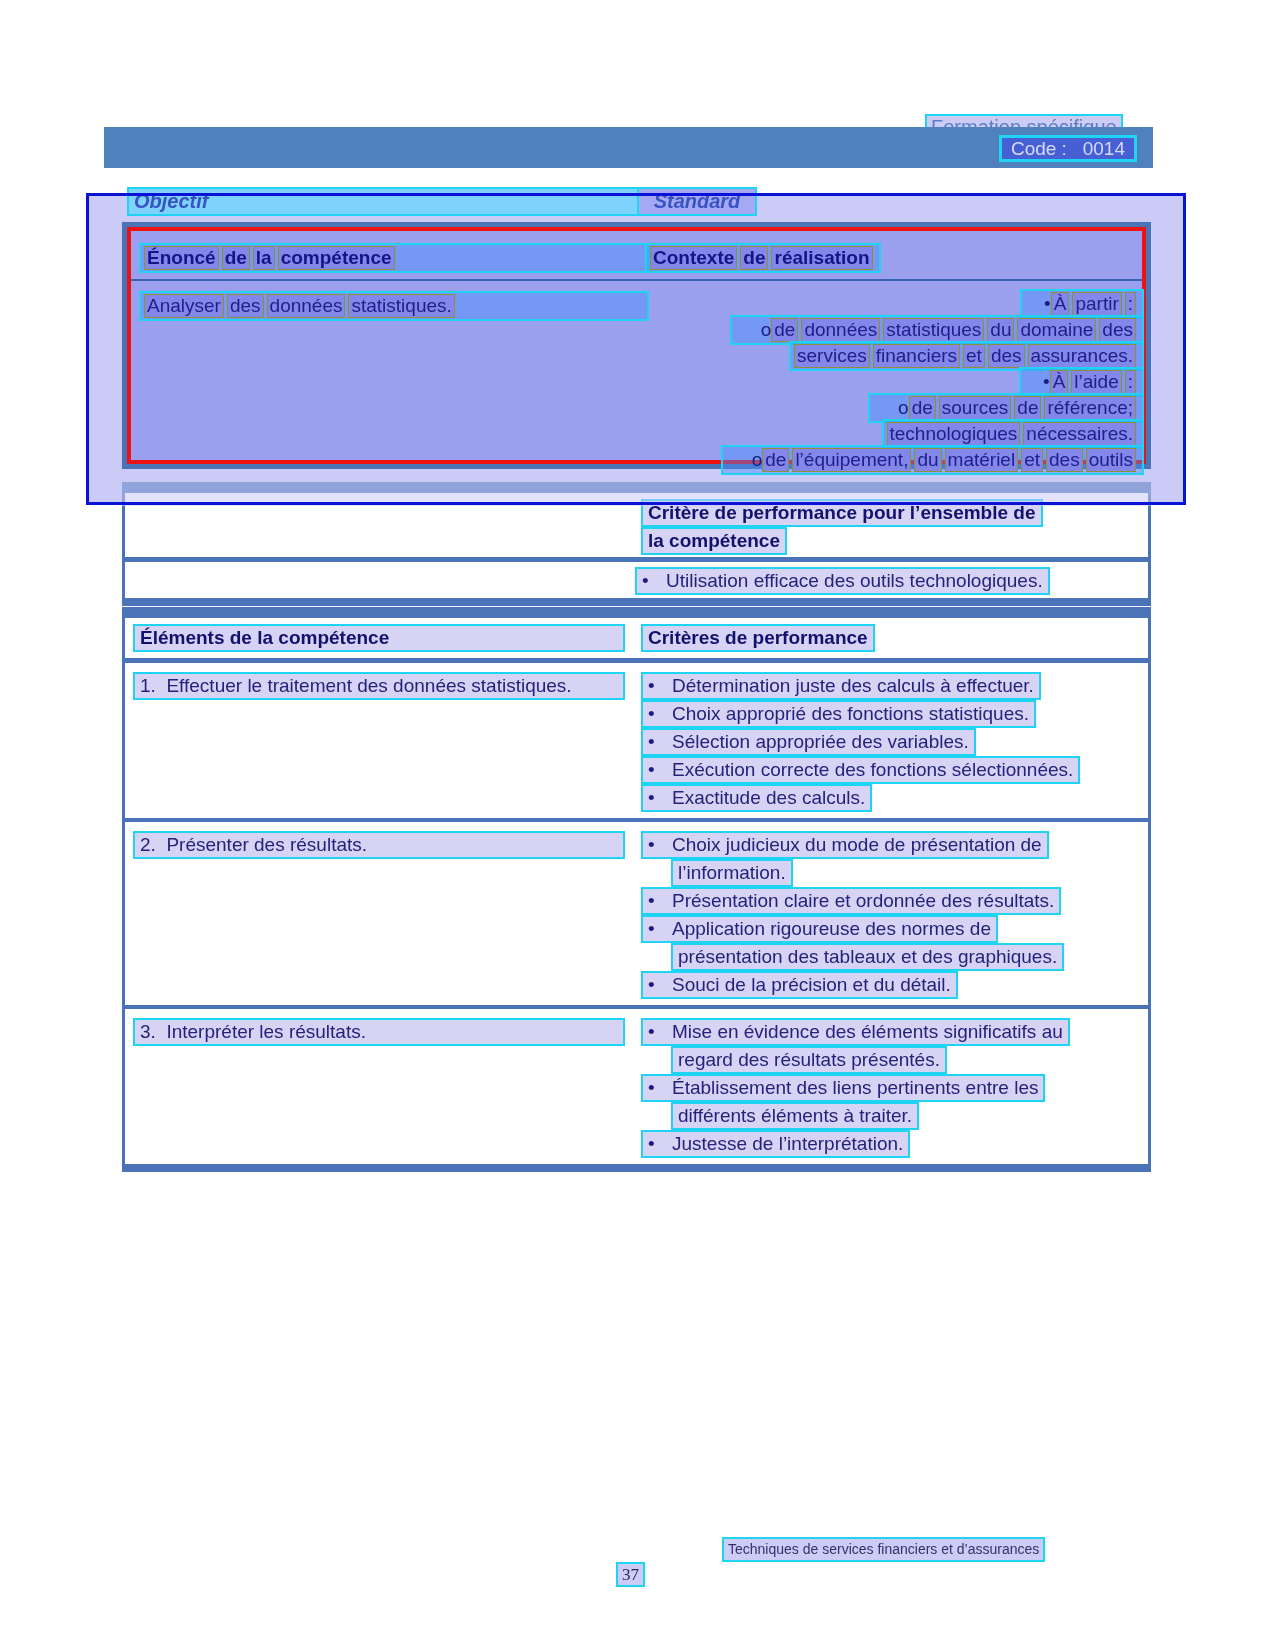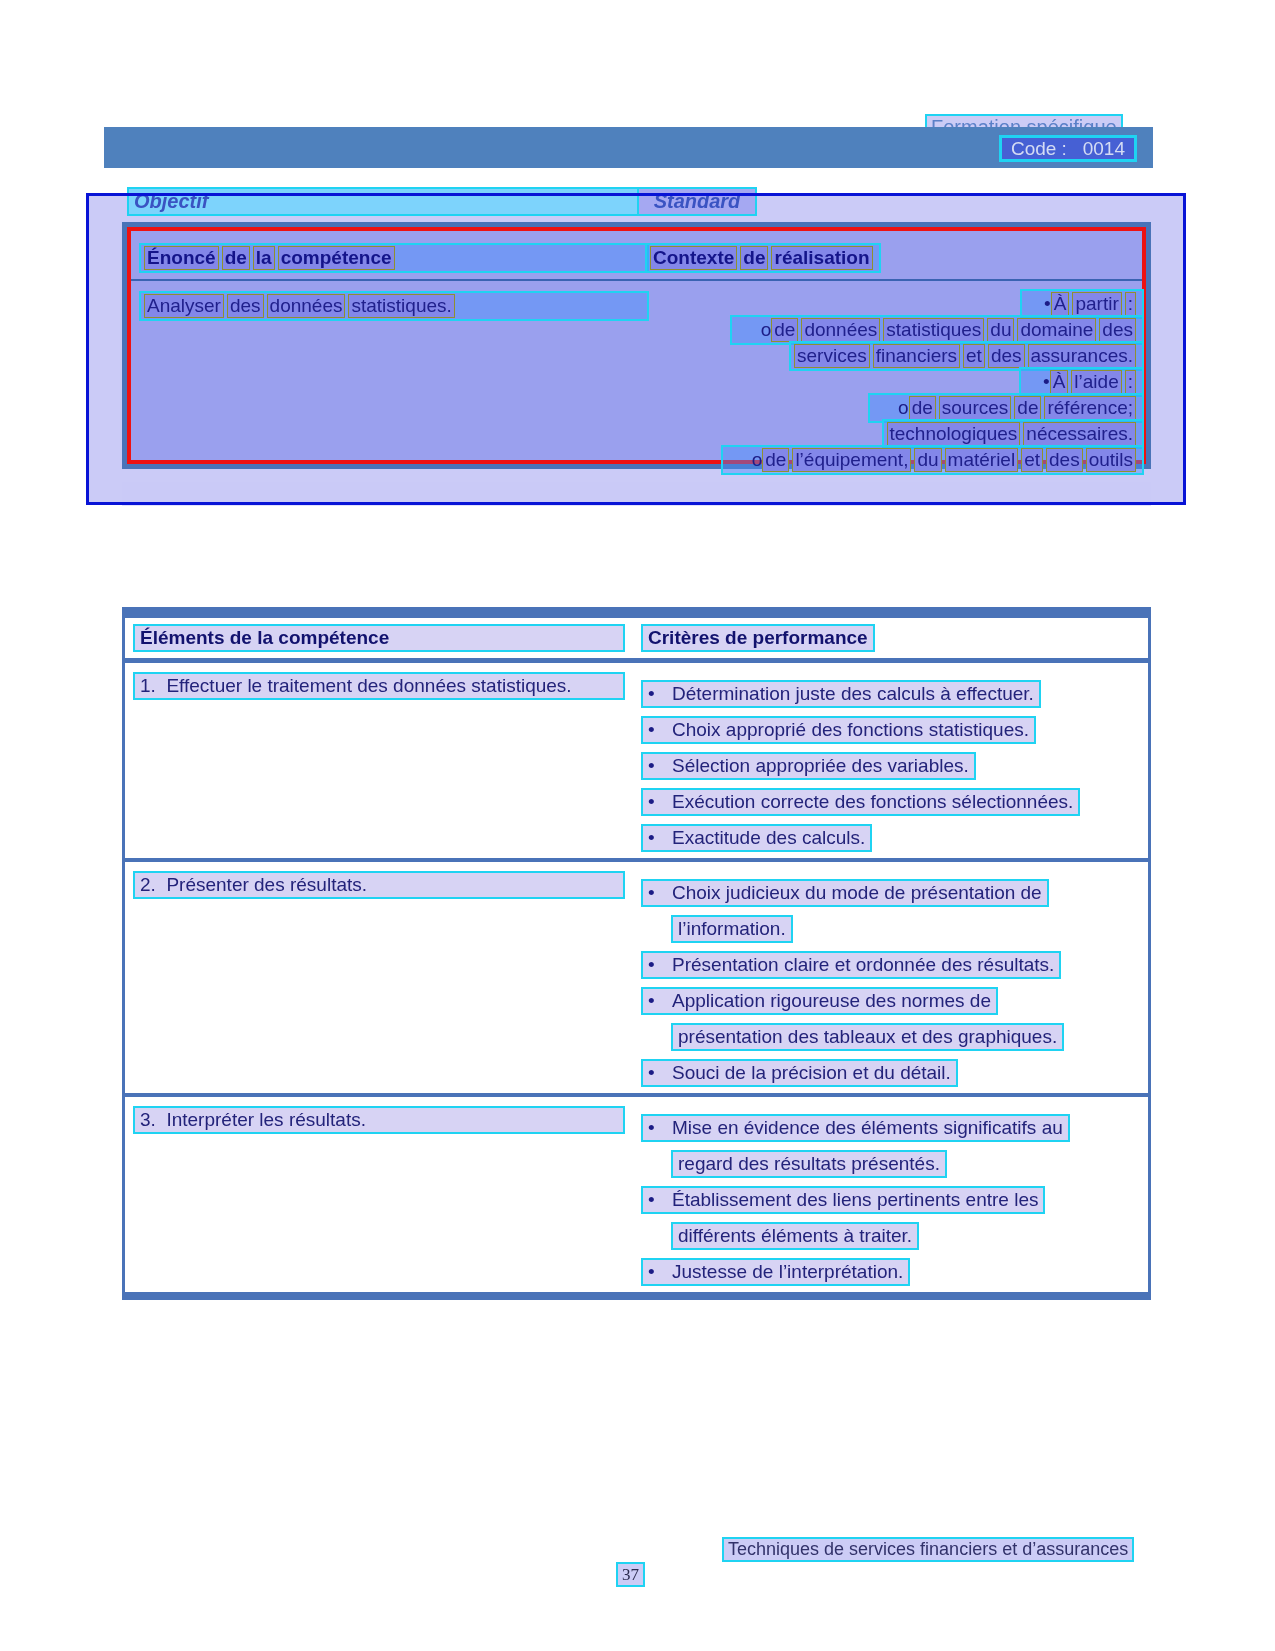--- a/index.html
+++ b/index.html
@@ -12,21 +12,21 @@
   .page{position:relative;width:1275px;height:1651px;background:#fff;
         font-family:"Liberation Sans", sans-serif;overflow:hidden;}
   .abs{position:absolute;}
 
   
   .hl2{display:inline-block;background:var(--hl);border:2px solid var(--cyan);
        padding:1px 5px;font-size:19px;color:#23237a;line-height:22px;white-space:nowrap;}
   .hl2.bold{font-weight:bold;color:var(--navy-dk);}
   .hl2.wide{width:478px;}
   .hl3{display:inline-block;background:#ccccf6;border:2px solid var(--cyan);
-       padding:0 4px;font-size:18px;color:#32326a;line-height:21px;white-space:nowrap;}
+       padding:0 4px;font-size:14px;color:#32326a;line-height:21px;white-space:nowrap;}
 
   
   .lbox{display:inline-block;background:var(--t1line);border:2px solid var(--cyan);
         padding:1px 3px;font-size:19px;line-height:22px;white-space:nowrap;color:#20208c;}
   .lbox.widebox{width:500px;}
   .w{display:inline-block;background:var(--wbg);border:1px solid var(--wb);
      padding:0 2px;margin-right:3px;}
   .boldtxt .w{font-weight:bold;color:#14148a;}
 
   .mk{display:inline-block;width:26px;color:#1c1c86;}
@@ -73,21 +73,21 @@
   .bar{background:var(--steel-dark);}
   .table2{left:122px;top:482px;width:1029px;}
   .table3{left:122px;top:607px;width:1029px;}
   .t2-head{position:relative;height:64px;background:transparent;}
   .t2-row{position:relative;height:36px;}
   .t3-head{position:relative;height:40px;}
   .t3row{position:relative;border-top:4px solid var(--steel-dark);padding:9px 0 6px 0;}
   .t3row:first-child{border-top:none;}
   .t3left{position:absolute;left:8px;top:9px;}
   .t3right{margin-left:516px;min-height:28px;}
-  .critline{height:28px;margin-top:8px;}
+  .critline{height:28px;}
   .critline.cont .hl2{margin-left:30px;}
 
   .footer-line{left:722px;top:1537px;}
   .pagenum{left:616px;top:1562px;}
   .pagenum .hl3{font-family:"Liberation Serif", serif;font-size:17px;color:#2b2b50;}
 </style>
 </head>
 <body>
 
 <div class="page">
@@ -123,20 +123,32 @@
           <div class="ctx-row"><span class="lbox sub"><span class="mk mo">o</span><span><span class="w">de</span><span class="w">sources</span><span class="w">de</span><span class="w">référence;</span></span></span></div>
           <div class="ctx-row"><span class="lbox cont2"><span><span class="w">technologiques</span><span class="w">nécessaires.</span></span></span></div>
           <div class="ctx-row"><span class="lbox sub"><span class="mk mo">o</span><span><span class="w">de</span><span class="w">l’équipement,</span><span class="w">du</span><span class="w">matériel</span><span class="w">et</span><span class="w">des</span><span class="w">outils</span></span></span></div>
         </div>
     </div>
   </div>
 
   <div class="abs overlay-border"></div>
   <div class="abs tint"></div>
 
+  <div class="abs table2 wtable">
+    <div class="bar" style="height:11px;margin:0 -3px;"></div>
+    <div class="t2-head">
+      <span class="hl2 bold abs" style="left:516px;top:6px;">Critère de performance pour l’ensemble de</span>
+      <span class="hl2 bold abs" style="left:516px;top:34px;">la compétence</span>
+    </div>
+    <div class="bar" style="height:5px;margin:0 -3px;"></div>
+    <div class="t2-row">
+      <span class="hl2 abs" style="left:510px;top:5px;"><span class="mk2">•</span><span>Utilisation efficace des outils technologiques.</span></span>
+    </div>
+    <div class="bar" style="height:8px;margin:0 -3px;"></div>
+  </div>
 
   <div class="abs table3 wtable">
     <div class="bar" style="height:11px;margin:0 -3px;"></div>
     <div class="t3-head">
       <span class="hl2 bold wide abs" style="left:8px;top:6px;">Éléments de la compétence</span>
       <span class="hl2 bold abs" style="left:516px;top:6px;">Critères de performance</span>
     </div>
     <div class="bar" style="height:5px;margin:0 -3px;"></div>
     <div>
         <div class="t3row">

